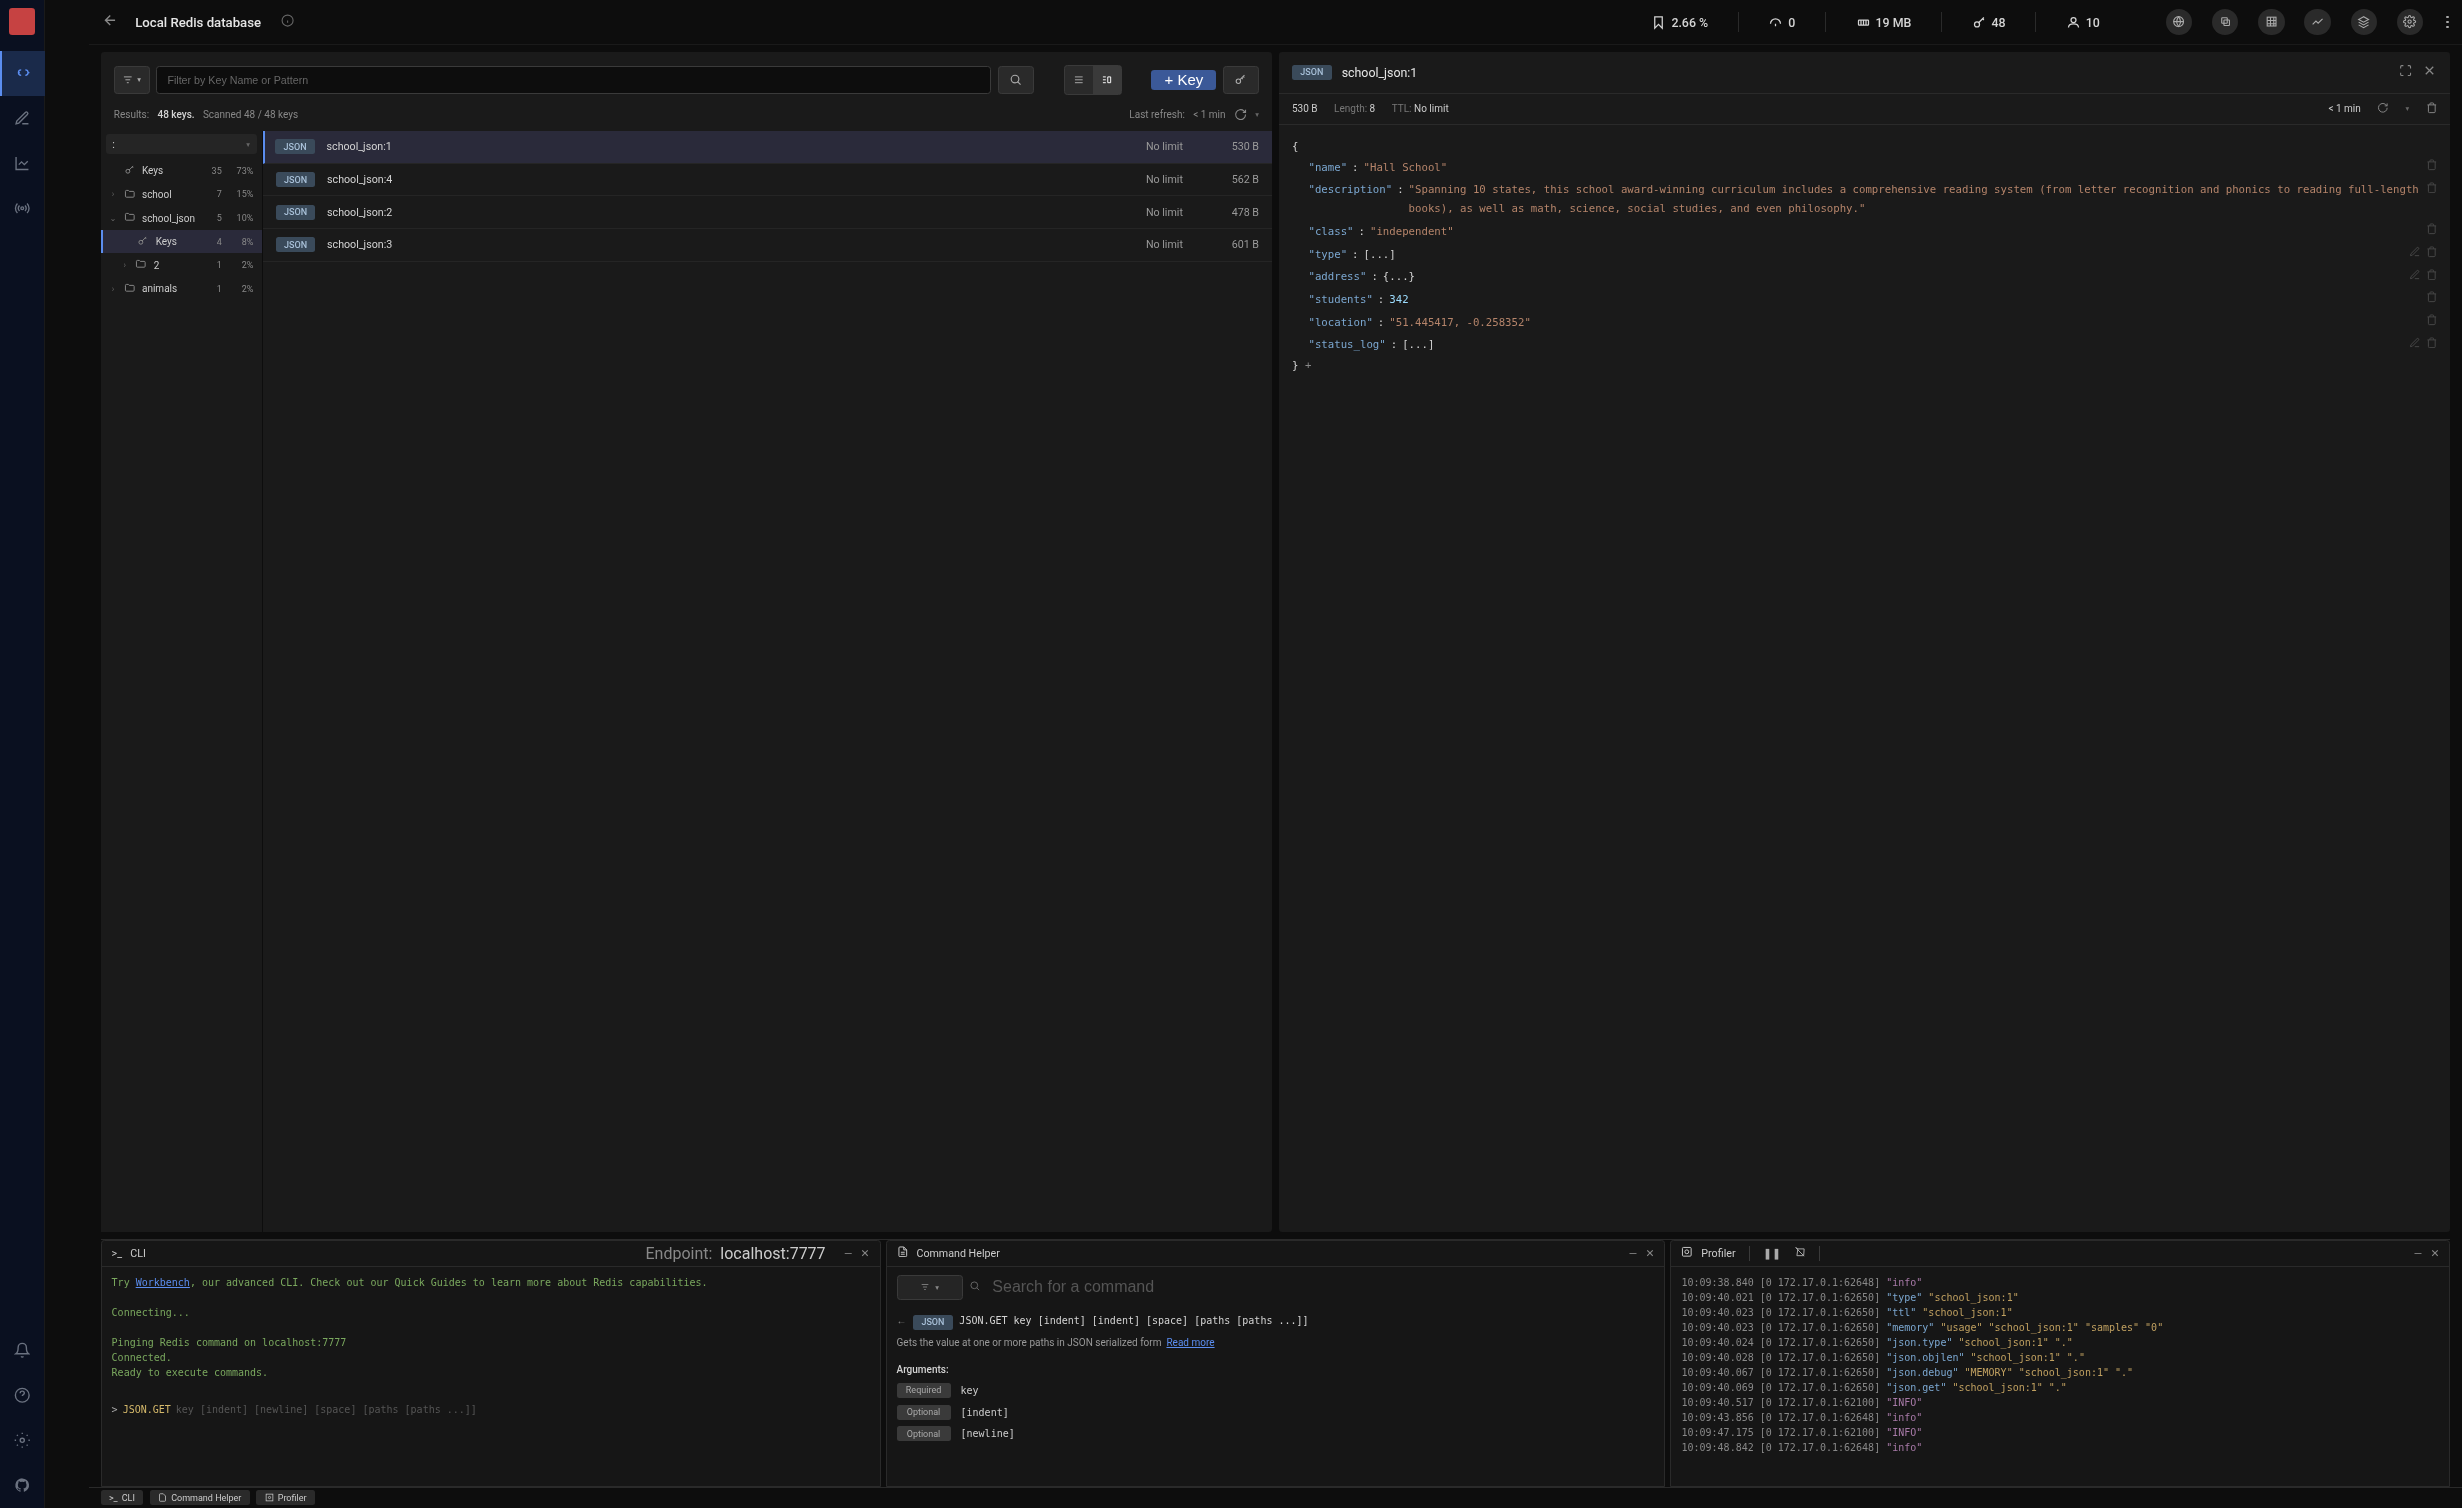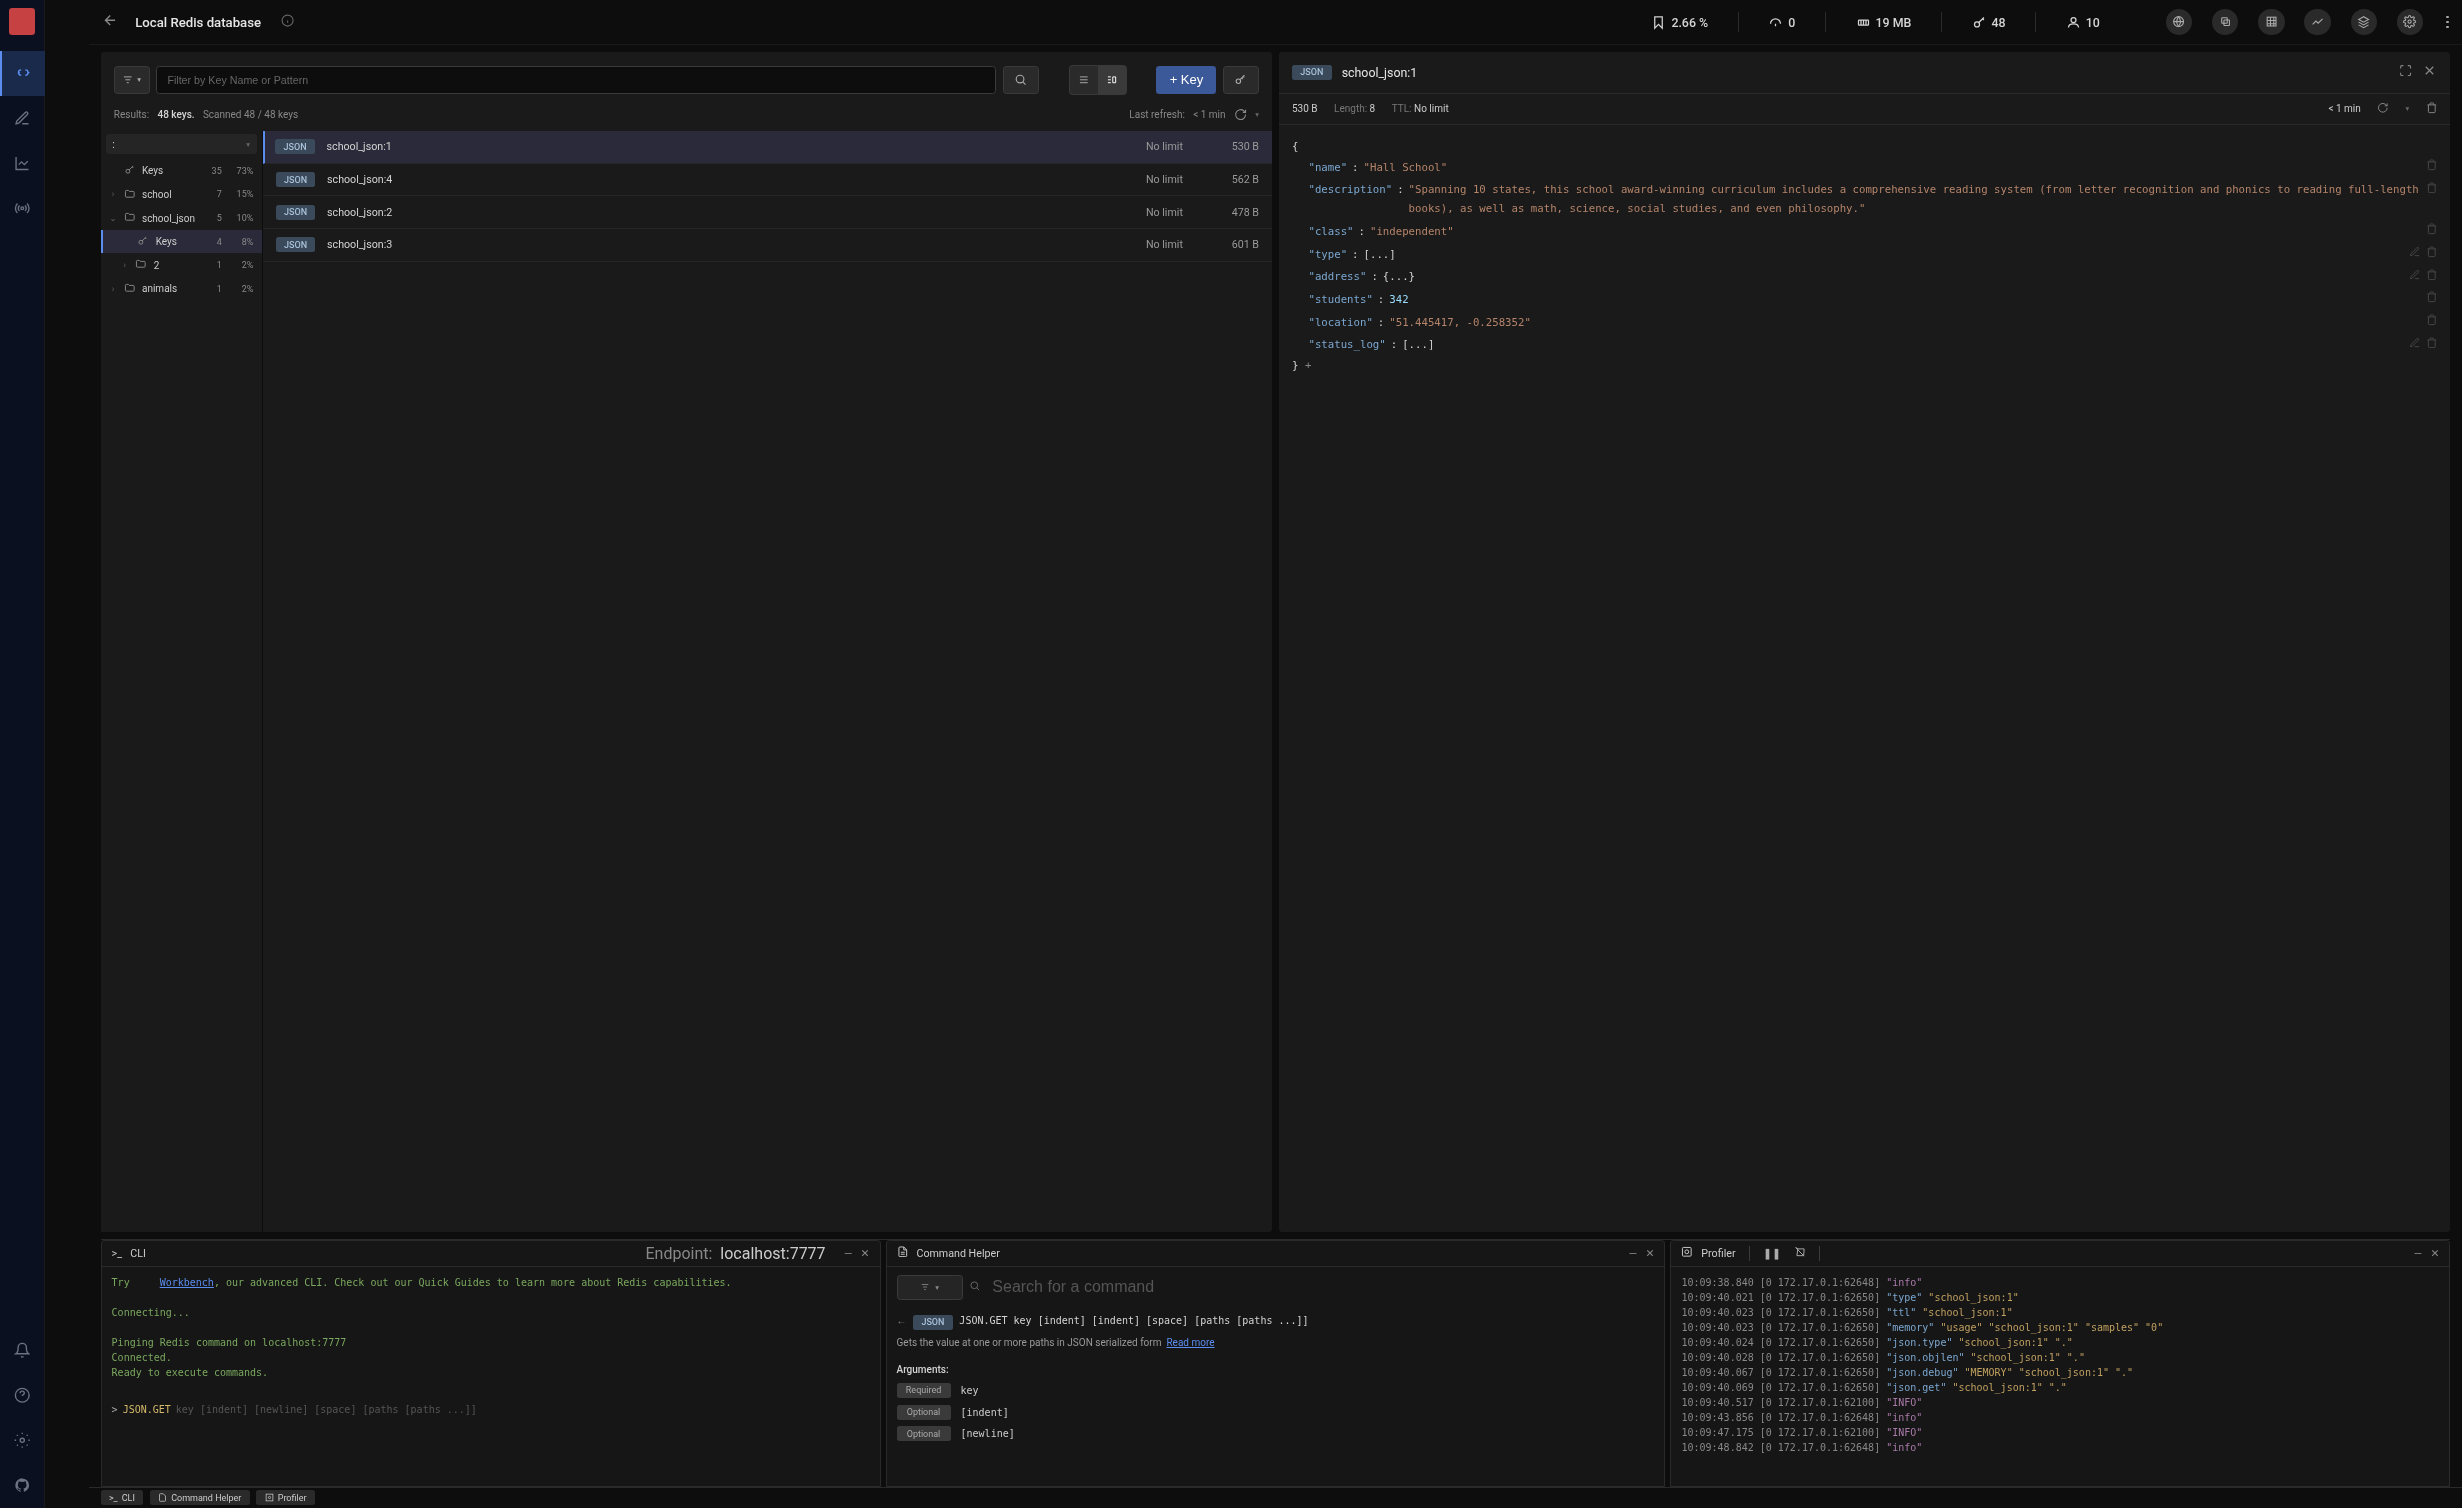--- a/index.html
+++ b/index.html
@@ -23,21 +23,21 @@
 .content { flex: 1; display: flex; min-height: 0; }
 .browser { flex: 1; background: #1a1a1a; margin: 6.6px 3.3px 0 11.6px; border-radius: 3.3px; display: flex; flex-direction: column; min-width: 0; }
 .browser-header { padding: 13.2px; display: flex; gap: 6.6px; align-items: center; }
 .filter-btn { background: #2a2a2a; border: 0.8px solid #3a3a3a; border-radius: 3.3px; height: 28px; width: 36px; display: flex; align-items: center; justify-content: center; gap: 3.3px; color: #aaa; cursor: pointer; }
 .search-input { flex: 1; background: #0d0d0d; border: 0.8px solid #3a3a3a; border-radius: 3.3px; height: 28px; padding: 0 10px; color: #d4d4d4; font-size: 10.7px; }
 .search-input::placeholder { color: #666; }
 .search-btn { background: #2a2a2a; border: 0.8px solid #3a3a3a; height: 28px; width: 36px; border-radius: 3.3px; display: flex; align-items: center; justify-content: center; color: #aaa; cursor: pointer; }
 .view-toggle { display: flex; background: #2a2a2a; border-radius: 3.3px; border: 0.8px solid #3a3a3a; }
 .view-toggle-btn { width: 28px; height: 28px; display: flex; align-items: center; justify-content: center; color: #aaa; cursor: pointer; }
 .view-toggle-btn.active { background: #3a3a3a; color: #fff; }
-.add-key-btn { background: #3b5998; color: #fff; height: 28px; padding: 0 13.2px; border-radius: 3.3px; display: flex; align-items: center; gap: 5px; font-weight: 500; cursor: pointer; border: none; font-size: 13px; }
+.add-key-btn { background: #3b5998; color: #fff; height: 20px; padding: 0 13.2px; border-radius: 3.3px; display: flex; align-items: center; gap: 5px; font-weight: 500; cursor: pointer; border: none; font-size: 15px; }
 .bulk-btn { background: #2a2a2a; border: 0.8px solid #3a3a3a; height: 28px; width: 36px; border-radius: 3.3px; display: flex; align-items: center; justify-content: center; color: #aaa; cursor: pointer; }
 .results-row { padding: 0 13.2px 10px; display: flex; align-items: center; gap: 8.3px; font-size: 10px; color: #888; }
 .results-row .bold { color: #d4d4d4; font-weight: 500; }
 .results-row .grow { flex: 1; }
 .refresh-btn { color: #888; cursor: pointer; display: flex; align-items: center; gap: 3.3px; }
 .browser-body { flex: 1; display: flex; min-height: 0; }
 .tree { width: 162px; background: #1a1a1a; border-right: 0.8px solid #0d0d0d; overflow-y: auto; padding: 3.3px 0; }
 .tree-item { display: flex; align-items: center; padding: 5px 8.3px; gap: 6.6px; cursor: pointer; font-size: 10px; color: #ccc; white-space: nowrap; }
 .tree-item.selected { background: #2a2a3a; border-left: 2.5px solid #5b8def; padding-left: 5.8px; }
 .tree-item .chev { width: 8.3px; text-align: center; color: #666; font-size: 8.3px; }
@@ -67,21 +67,21 @@
 .json-punct { color: #d4d4d4; }
 .row-actions { margin-left: auto; display: flex; gap: 5px; color: #666; opacity: 0.6; }
 .row-actions span { cursor: pointer; }
 .bottom-panels { height: 248px; display: flex; border-top: 0.8px solid #2a2a2a; margin: 6.6px 11.6px 0; gap: 5px; }
 .panel { flex: 1; background: #161616; border-radius: 3.3px 3.3px 0 0; display: flex; flex-direction: column; min-width: 0; border: 0.8px solid #2a2a2a; }
 .panel-header { height: 26.4px; display: flex; align-items: center; padding: 0 10px; gap: 8.3px; border-bottom: 0.8px solid #2a2a2a; color: #ccc; font-size: 10.7px; }
 .panel-header .grow { flex: 1; }
 .panel-header .endpoint { color: #888; font-size: 16px; }
 .panel-body { flex: 1; padding: 8.3px 10px; font-family: "SF Mono", Monaco, Consolas, monospace; font-size: 10px; line-height: 1.5; overflow-y: auto; color: #aaa; }
 .cli-green { color: #7aa85e; }
-.cli-link { color: #5b8def; text-decoration: underline; margin-left: 24px; }
+.cli-link { color: #5b8def; text-decoration: underline; }
 .prompt-line { display: flex; gap: 5px; margin-top: 6.6px; }
 .prompt-cmd { color: #d4b86a; }
 .prompt-args { color: #555; }
 .helper-search { padding: 6.6px 10px; display: flex; gap: 6.6px; align-items: center; }
 .helper-search input { flex: 1; background: transparent; border: none; color: #ccc; font-size: 16px; padding: 5px; }
 .helper-search input::placeholder { color: #555; }
 .helper-filter { background: #252525; border: 0.8px solid #3a3a3a; width: 66px; height: 25px; border-radius: 3.3px; display: flex; align-items: center; justify-content: center; color: #888; gap: 5px; }
 .helper-content { padding: 6.6px 10px; font-size: 10px; }
 .helper-cmd-title { color: #d4d4d4; font-weight: 500; margin-bottom: 5px; font-family: "SF Mono", Monaco, monospace; }
 .helper-desc { color: #999; margin-bottom: 14px; line-height: 1.4; }

